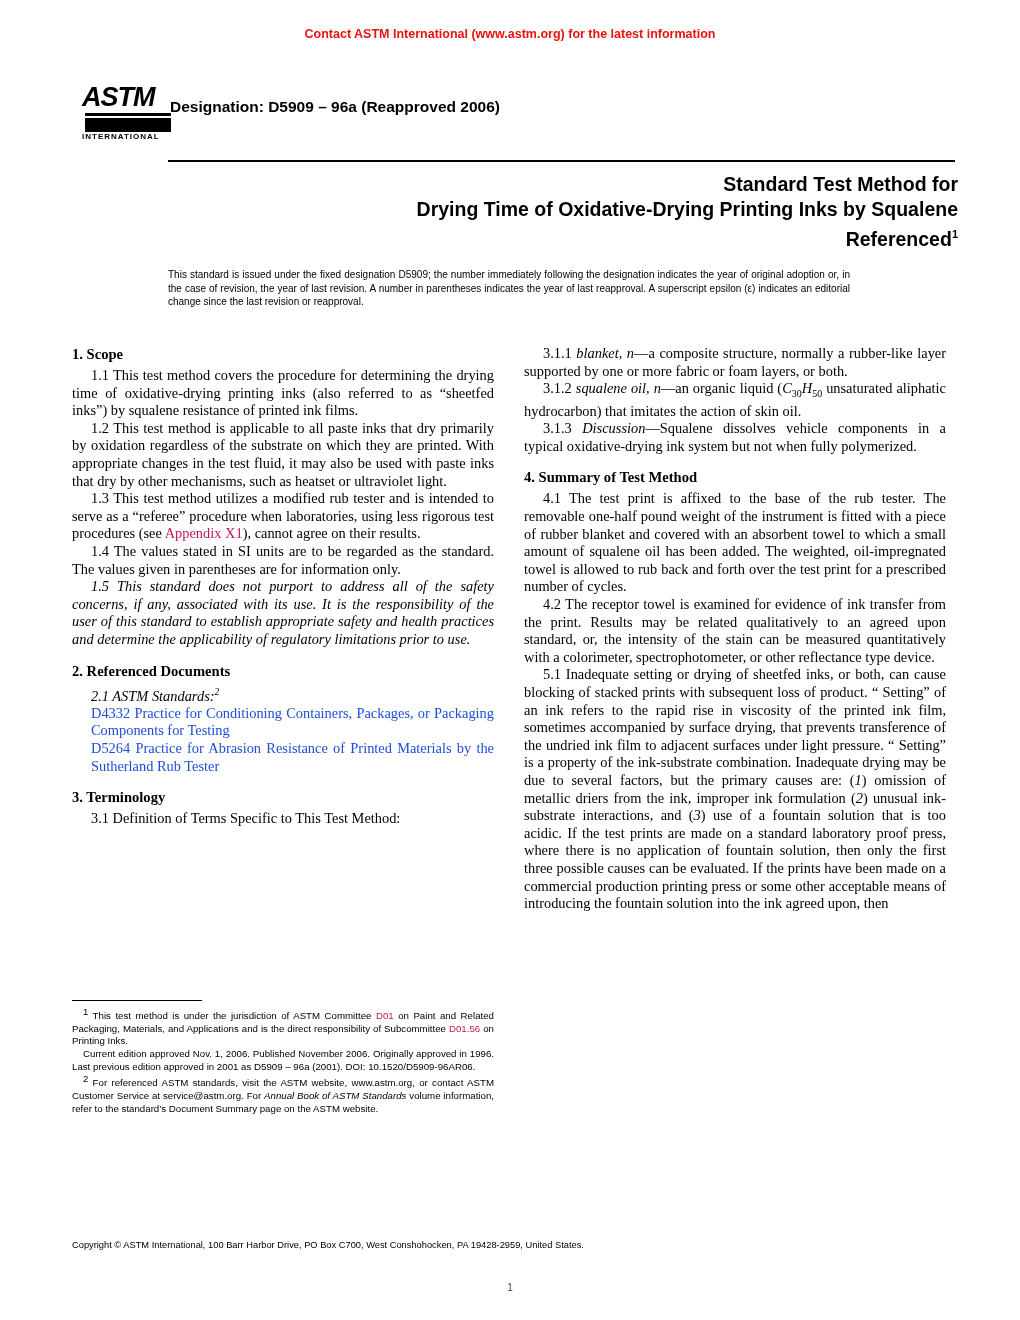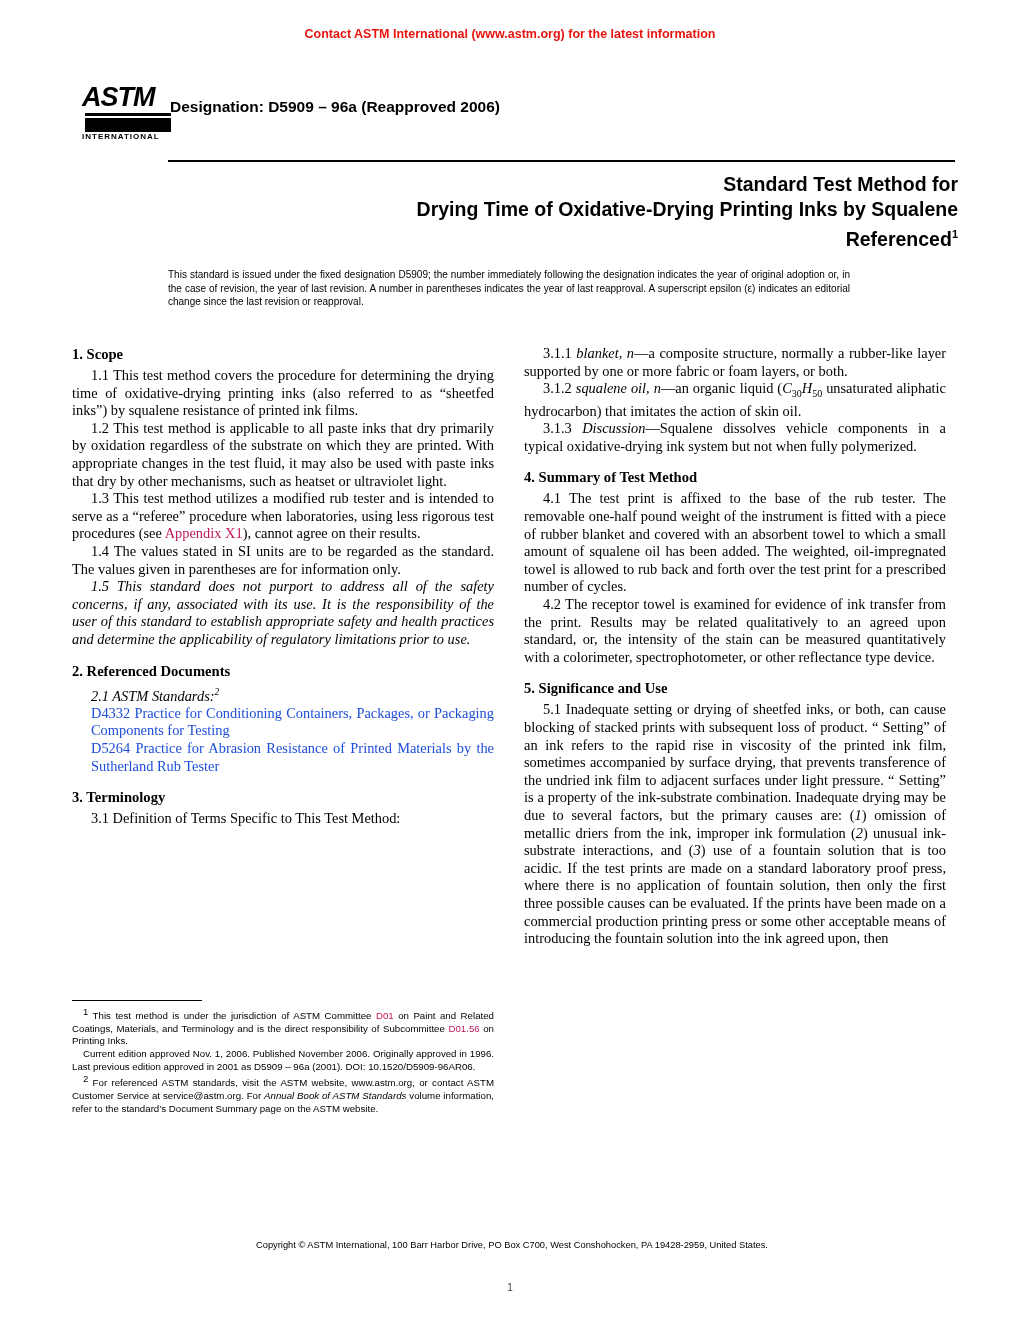--- a/index.html
+++ b/index.html
@@ -200,21 +200,20 @@
 
   
   .copyright {
     position: absolute;
     left: 72px;
     top: 1240px;
     width: 880px;
     font-family: "Liberation Sans", sans-serif;
     font-size: 9.3px;
     color: #000;
-    text-align: center;
   }
   .pagenum {
     position: absolute;
     left: 0;
     top: 1282px;
     width: 1020px;
     text-align: center;
     font-family: "Liberation Sans", sans-serif;
     font-size: 10px;
     color: #444;
@@ -273,27 +272,26 @@
     <p><span>3.1.1 </span><span class="ital">blanket, n</span><span>—a composite structure, normally a rubber-like layer supported by one or more fabric or foam layers, or both.</span></p>
 
     <p><span>3.1.2 </span><span class="ital">squalene oil, n</span><span>—an organic liquid (</span><span class="ital">C</span><sub>30</sub><span class="ital">H</span><sub>50</sub><span> unsaturated aliphatic hydrocarbon) that imitates the action of skin oil.</span></p>
 
     <p><span>3.1.3 </span><span class="ital">Discussion</span><span>—Squalene dissolves vehicle components in a typical oxidative-drying ink system but not when fully polymerized.</span></p>
 
     <h2 class="sec">4.  Summary of Test Method</h2>
     <p>4.1  The test print is affixed to the base of the rub tester. The removable one-half pound weight of the instrument is fitted with a piece of rubber blanket and covered with an absorbent towel to which a small amount of squalene oil has been added. The weighted, oil-impregnated towel is allowed to rub back and forth over the test print for a prescribed number of cycles.</p>
     <p>4.2  The receptor towel is examined for evidence of ink transfer from the print. Results may be related qualitatively to an agreed upon standard, or, the intensity of the stain can be measured quantitatively with a colorimeter, spectrophotometer, or other reflectance type device.</p>
 
-    <h2 class="sec">5.  Significance and Use</h2>
     <p><span>5.1  Inadequate setting or drying of sheetfed inks, or both, can cause blocking of stacked prints with subsequent loss of product. “ Setting” of an ink refers to the rapid rise in viscosity of the printed ink film, sometimes accompanied by surface drying, that prevents transference of the undried ink film to adjacent surfaces under light pressure. “ Setting” is a property of the ink-substrate combination. Inadequate drying may be due to several factors, but the primary causes are: (</span><span class="ital">1</span><span>) omission of metallic driers from the ink, improper ink formulation (</span><span class="ital">2</span><span>) unusual ink-substrate interactions, and (</span><span class="ital">3</span><span>) use of a fountain solution that is too acidic. If the test prints are made on a standard laboratory proof press, where there is no application of fountain solution, then only the first three possible causes can be evaluated. If the prints have been made on a commercial production printing press or some other acceptable means of introducing the fountain solution into the ink agreed upon, then</span></p>
   </div>
 
   <div class="footnote-rule"></div>
   <div class="footnotes">
-    <p><sup>1</sup> <span>This test method is under the jurisdiction of ASTM Committee </span><span class="ref-link">D01</span><span> on Paint and Related Coatings, Materials, and Terminology and is the direct responsibility of Subcommittee </span><span class="ref-link">D01.56</span><span> on Printing Inks.</span></p>
+    <p><sup>1</sup> <span>This test method is under the jurisdiction of ASTM Committee </span><span class="ref-link">D01</span><span> on Paint and Related Packaging, Materials, and Applications and is the direct responsibility of Subcommittee </span><span class="ref-link">D01.56</span><span> on Printing Inks.</span></p>
     <p class="cont">Current edition approved Nov. 1, 2006. Published November 2006. Originally approved in 1996. Last previous edition approved in 2001 as D5909 – 96a (2001). DOI: 10.1520/D5909-96AR06.</p>
     <p><sup>2</sup> <span>For referenced ASTM standards, visit the ASTM website, www.astm.org, or contact ASTM Customer Service at service@astm.org. For </span><span class="fn-ital">Annual Book of ASTM Standards</span><span> volume information, refer to the standard’s Document Summary page on the ASTM website.</span></p>
   </div>
 
   <div class="copyright">Copyright © ASTM International, 100 Barr Harbor Drive, PO Box C700, West Conshohocken, PA 19428-2959, United States.</div>
   <div class="pagenum">1</div>
 
 </div>
 
 </body></html>

